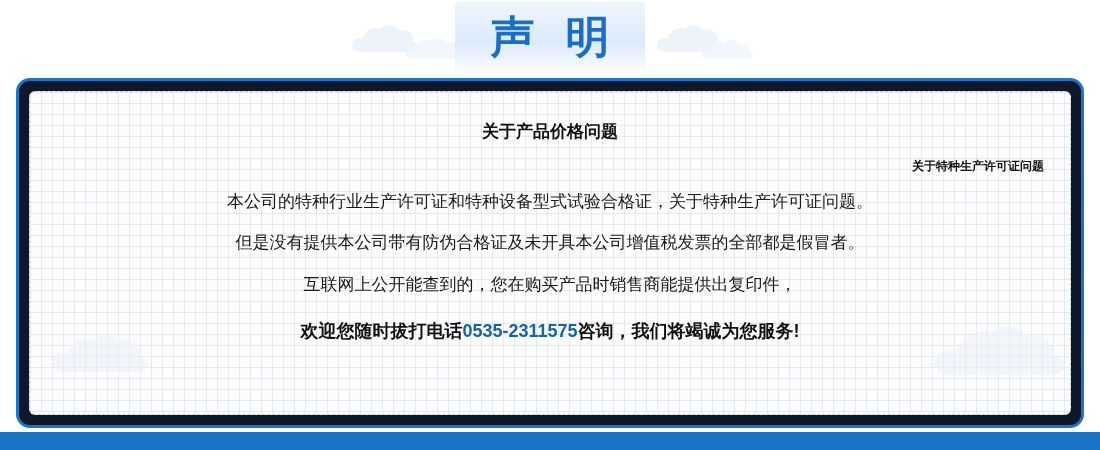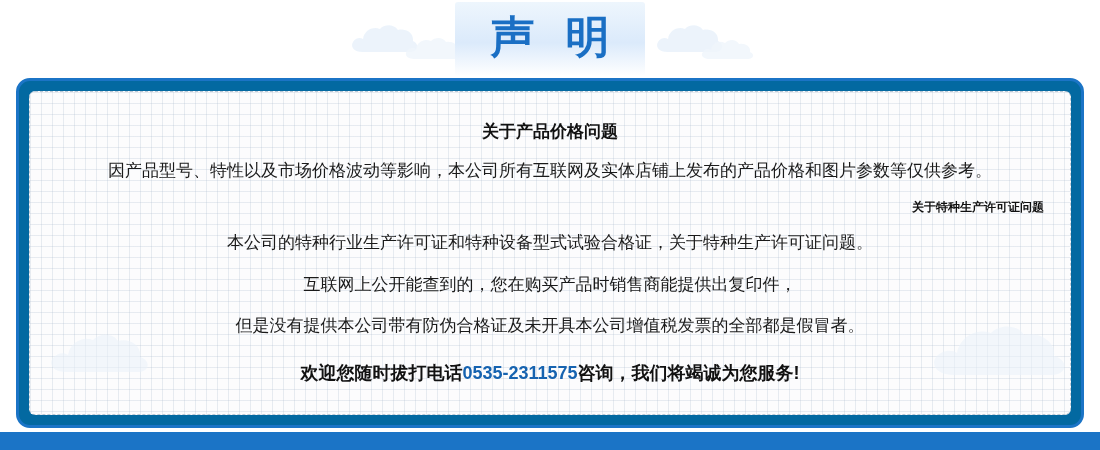--- a/index.html
+++ b/index.html
@@ -61,21 +61,21 @@
   
   .panel-outer {
     position: absolute;
     left: 16px;
     top: 78px;
     width: 1068px;
     height: 350px;
     border: 3px solid #1b74c6;
     border-radius: 14px;
     box-sizing: border-box;
-    background: #0369a1;
+    background: #0f172a;
     overflow: hidden;
   }
   .panel-inner {
     position: absolute;
     left: 10px;
     top: 10px;
     right: 10px;
     bottom: 10px;
     border: 1px dashed #bcc9d6;
     border-radius: 6px;
@@ -187,26 +187,25 @@
         </svg>
       </div>
       <div class="panel-cloud" style="left:900px; top:228px;">
         <svg width="150" height="60" viewBox="0 0 150 60" aria-hidden="true">
           <path d="M24 55 C8 55 0 46 6 37 C12 30 22 29 27 33 C30 17 46 8 61 13 C69 4 88 4 94 15 C110 11 126 22 124 36 C139 40 138 55 121 55 Z" fill="#eaf2fa"></path>
         </svg>
       </div>
 
       <div class="content">
         <div class="heading">关于产品价格问题</div>
-        <div class="line">因产品型号、特性以及市场价格波动等影响，本公司所有互联网及实体店铺上发布的产品价格和图片参数等仅供参考。</div>
 
         <div class="heading2">关于特种生产许可证问题</div>
         <div class="line">本公司的特种行业生产许可证和特种设备型式试验合格证，关于特种生产许可证问题。</div>
+        <div class="line">但是没有提供本公司带有防伪合格证及未开具本公司增值税发票的全部都是假冒者。</div>
         <div class="line">互联网上公开能查到的，您在购买产品时销售商能提供出复印件，</div>
-        <div class="line">但是没有提供本公司带有防伪合格证及未开具本公司增值税发票的全部都是假冒者。</div>
 
         <div class="footer-line">
           <span>欢迎您随时拔打电话</span><span class="phone">0535-2311575</span><span>咨询，我们将竭诚为您服务!</span>
         </div>
       </div>
 
     </div>
   </div>
 
   <div class="bottom-bar"></div>

